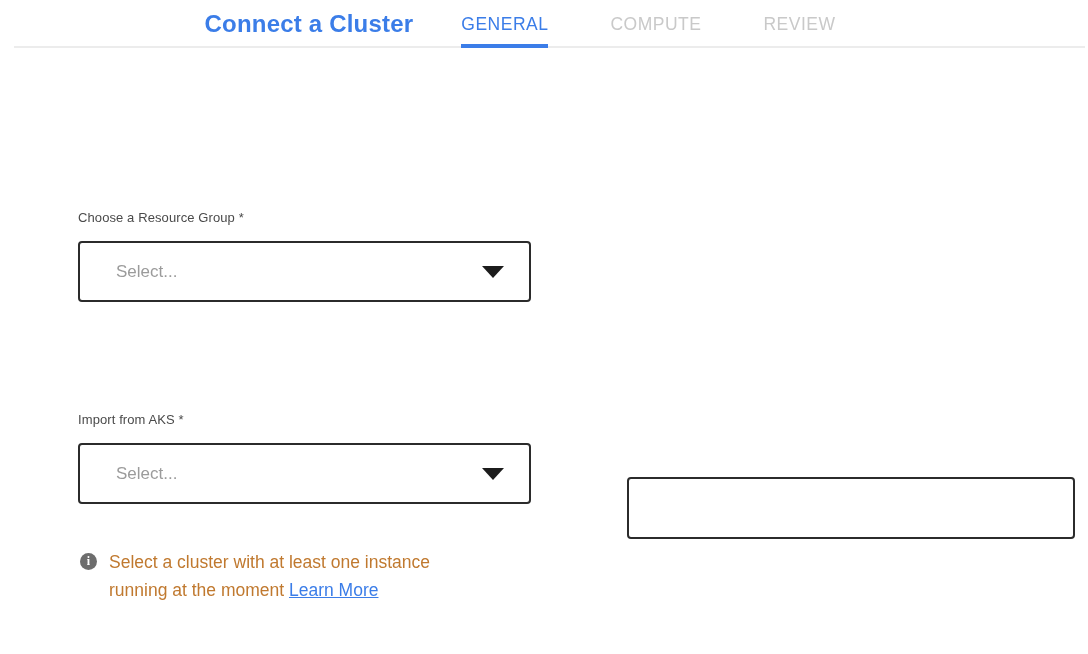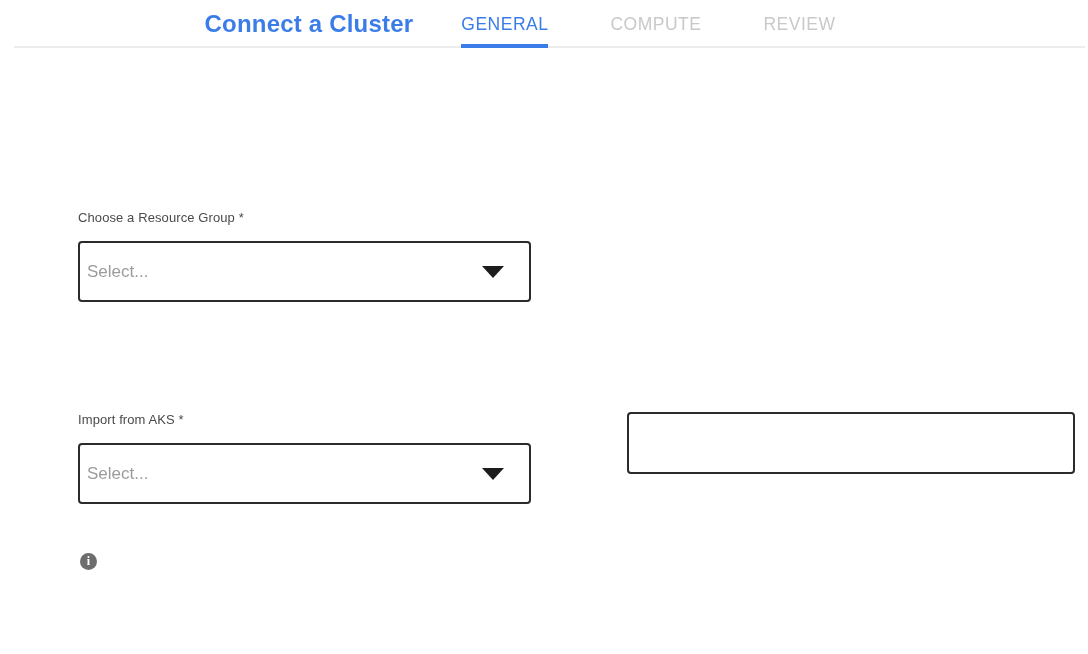--- a/index.html
+++ b/index.html
@@ -84,37 +84,38 @@
   }
   .select-control {
     width: 453px;
     height: 61px;
     border: 2px solid var(--border-dark);
     border-radius: 4px;
     background: #fff;
     display: flex;
     align-items: center;
     justify-content: space-between;
-    padding: 0 25px 0 7px;
+    padding: 0 25px 0 36px;
     cursor: pointer;
   }
   .select-placeholder {
     color: var(--placeholder-gray);
     font-size: 17px;
   }
   .caret-down {
     width: 0; height: 0;
     border-left: 11px solid transparent;
     border-right: 11px solid transparent;
     border-top: 12px solid #1c1c1c;
   }
 
   .row2 {
     display: flex;
     margin-top: 110px;
+    align-items: center;
   }
   .col-left { width: 453px; margin-right: 96px; }
   .col-right { width: 448px; }
 
   .text-input {
     width: 448px;
     height: 62px;
     border: 2px solid var(--border-dark);
     border-radius: 4px;
     padding: 0 16px;
@@ -187,20 +188,24 @@
       <div class="field">
         <label class="field-label">Import from AKS *</label>
         <div class="select-control">
           <span class="select-placeholder">Select...</span>
           <span class="caret-down"></span>
         </div>
       </div>
 
       <div class="note">
         <span class="info-icon">i</span>
+        <span class="note-text">
+          <span>Select a cluster with at least one instance running at the moment</span>
+          <a class="learn-more">Learn More</a>
+        </span>
       </div>
     </div>
 
     <div class="col-right">
       <div class="field">
         <input class="text-input" type="text" value="" style="">
       </div>
     </div>
   </div>
 

